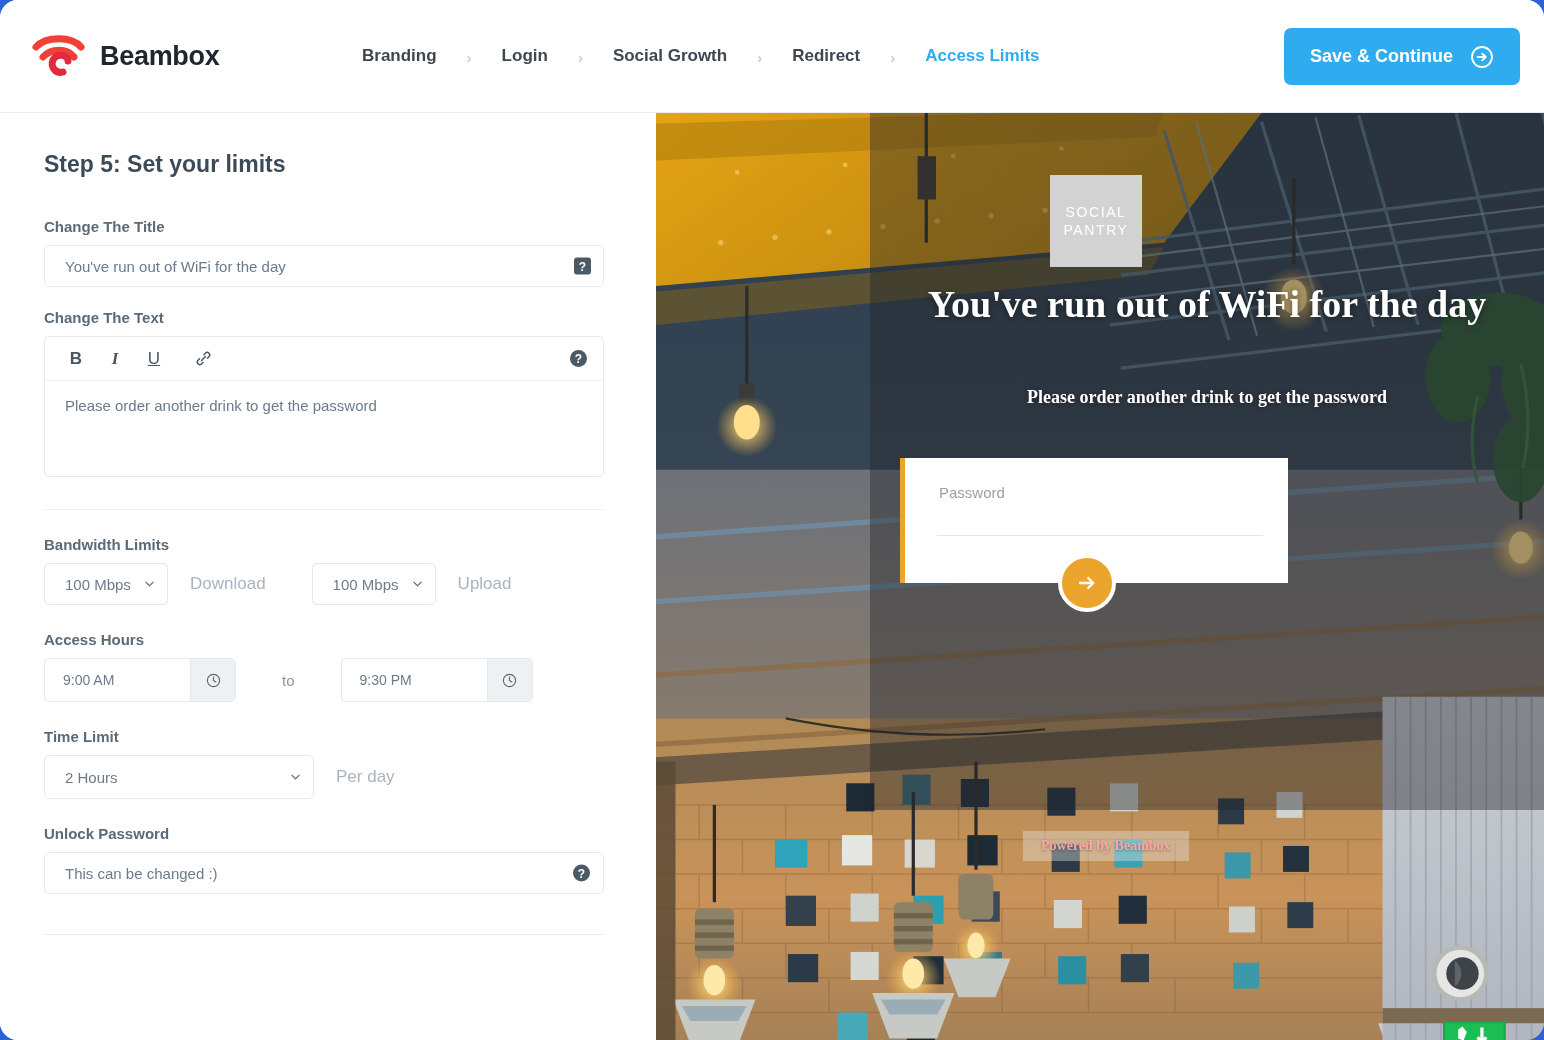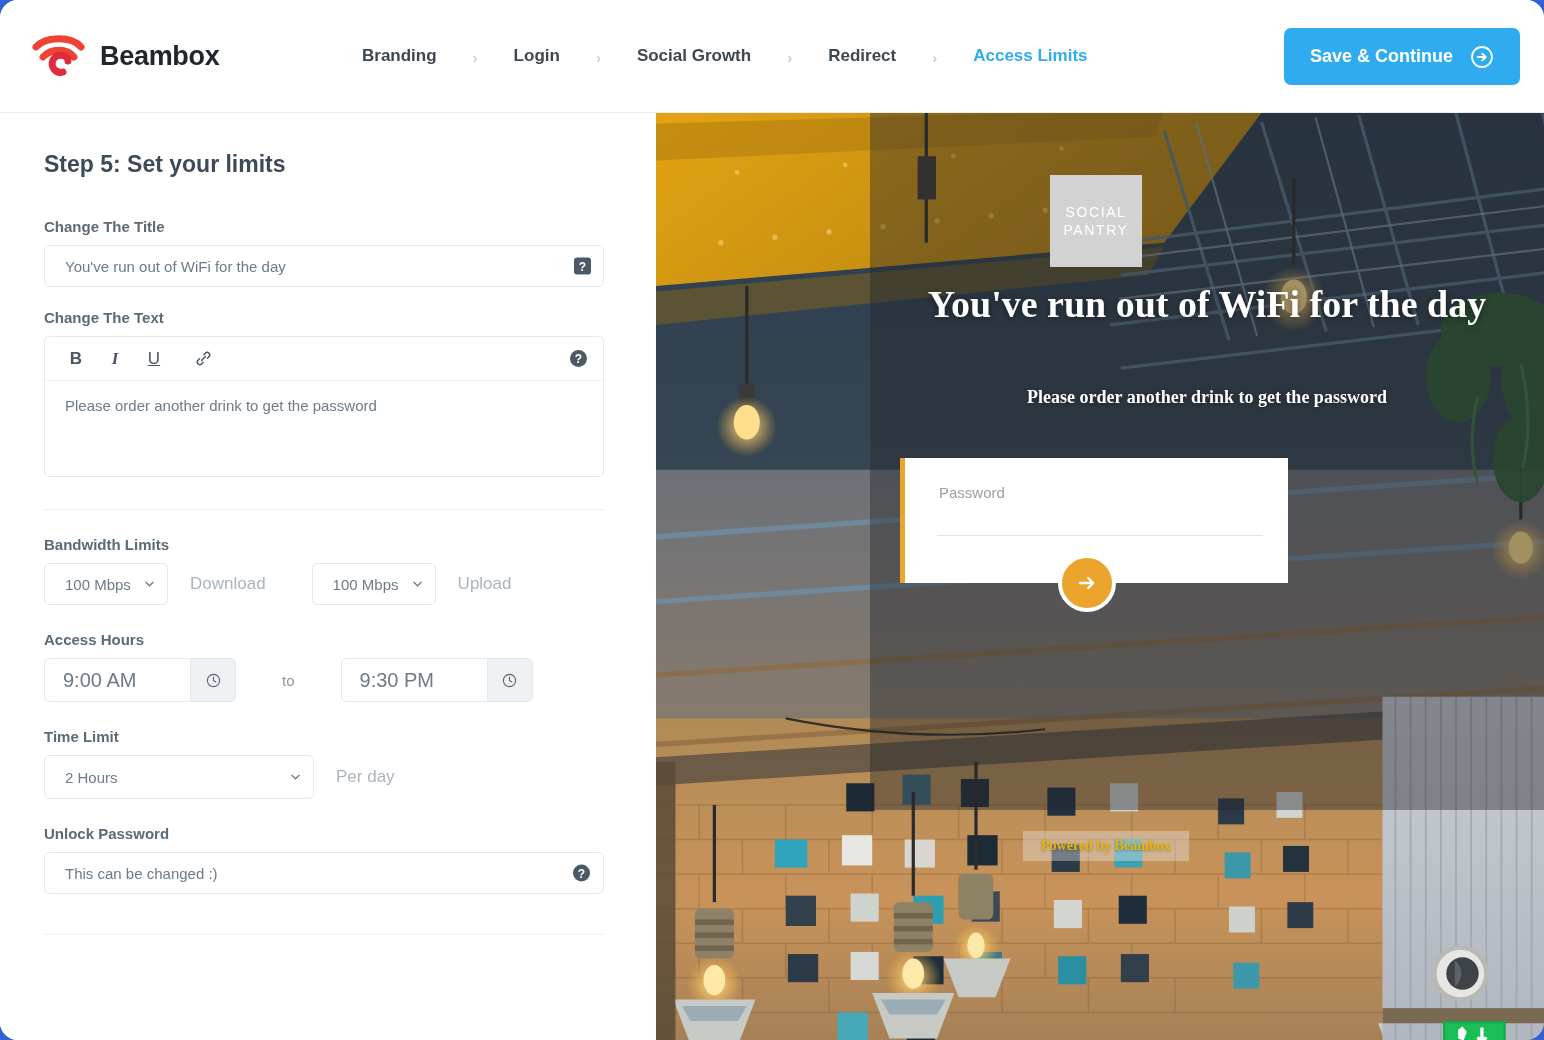--- a/index.html
+++ b/index.html
@@ -20,21 +20,21 @@
     position: absolute; left: 0; top: 0; width: 1544px; height: 113px;
     background: #ffffff;
     border-bottom: 1px solid #e9edf2;
     display: flex; align-items: center;
   }
   .brand { display: flex; align-items: center; gap: 14px; margin-left: 30px; width: 330px; }
   .brand-logo { width: 56px; height: 46px; display: block; flex: none; }
   .brand-name {
     font-size: 27px; font-weight: bold; color: #20262e; letter-spacing: -0.3px;
   }
-  .breadcrumb { display: flex; align-items: flex-end; gap: 8px; flex: 1; }
+  .breadcrumb { display: flex; align-items: flex-end; gap: 2px; flex: 1; }
   .crumb {
     font-size: 17px; font-weight: bold; color: #3d4750;
     padding: 0 2px; white-space: nowrap; cursor: pointer;
   }
   .crumb.active { color: #2fabf0; }
   .crumb-sep {
     color: #c7d0d9; font-size: 15px; font-weight: bold;
     margin: 0 26px; user-select: none;
   }
   .save-btn {
@@ -116,21 +116,21 @@
     width: 9px; height: 6px;
   }
   .unit-label { font-size: 17px; color: #aab4bf; margin-left: 22px; }
 
   .time-input {
     display: flex; height: 44px; width: 192px;
     border: 1px solid #e4e9ee; border-radius: 5px; overflow: hidden; background: #fff;
   }
   .time-input .tval {
     flex: 1; display: flex; align-items: center; padding-left: 18px;
-    font-size: 20px; color: #6d7b89;
+    font-size: 14px; color: #6d7b89;
   }
   .time-btn {
     width: 45px; background: #eef1f4; border-left: 1px solid #e4e9ee;
     display: flex; align-items: center; justify-content: center; cursor: pointer;
   }
   .to-label { font-size: 15px; color: #8b97a3; margin: 0 46px; }
 
   .bottom-rule {
     width: 560px; height: 1px; background: #edf1f4; margin-top: 40px;
   }
@@ -183,21 +183,21 @@
   }
   .pw-submit {
     position: absolute; left: 402px; top: 441px;
     width: 58px; height: 58px; border-radius: 50%;
     background: #eba42c; border: 4px solid #ffffff;
     display: flex; align-items: center; justify-content: center; cursor: pointer;
   }
   .powered {
     position: absolute; left: 367px; top: 718px;
     padding: 7px 18px; background: rgba(235,235,235,0.38);
-    color: #eab308;
+    color: #fca5a5;
     font-family: "Liberation Serif", serif;
     font-size: 14px; font-weight: bold;
     text-shadow: 0 1px 3px rgba(0,0,0,0.35);
   }
 </style>
 </head>
 <body>
 
 <div class="app-window">
 

